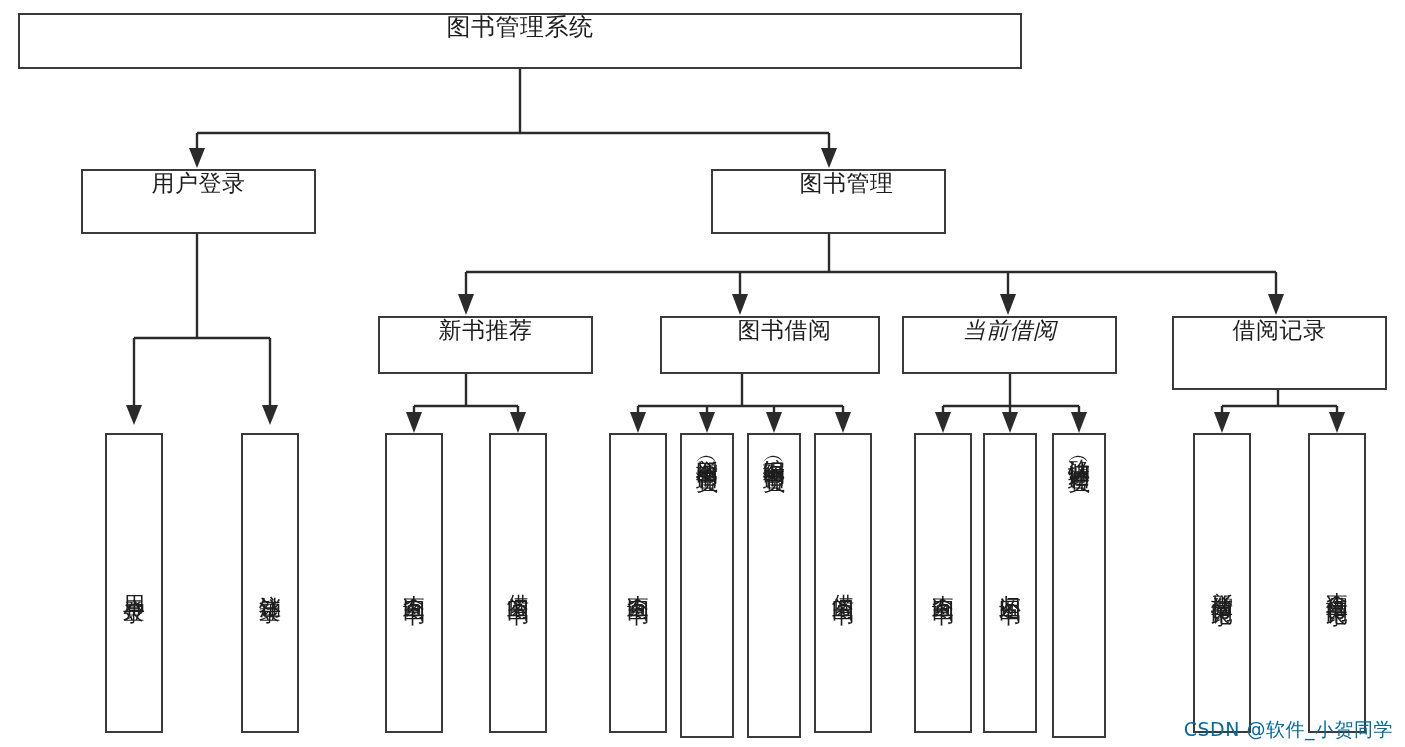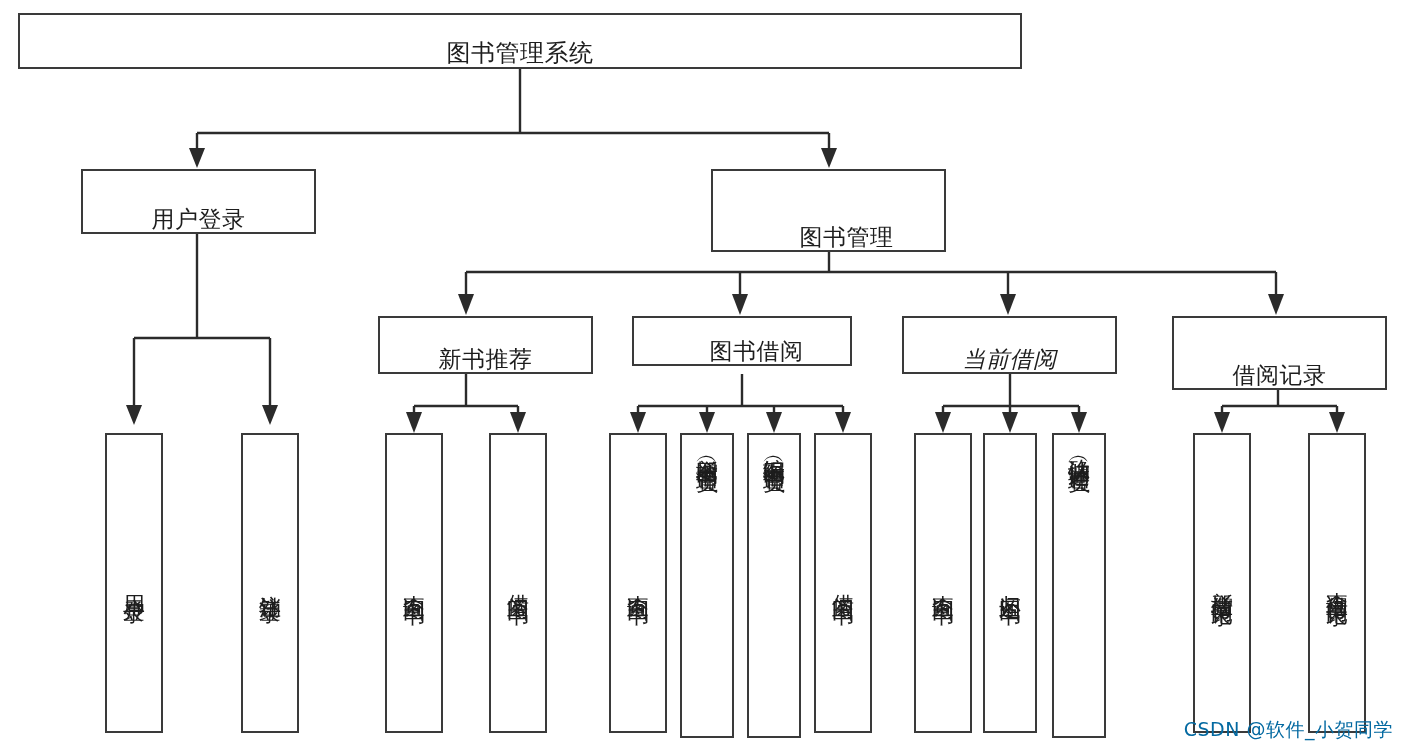--- a/index.html
+++ b/index.html
@@ -38,21 +38,21 @@
     fill: #2b2b2b;
     stroke: none;
   }
   
   .node {
     position: absolute;
     box-sizing: border-box;
     background: #ffffff;
     border: 2.6px solid #3a3a3a;
     display: flex;
-    align-items: flex-end;
+    align-items: flex-start;
     justify-content: center;
     color: #1d1d1d;
   }
   .node .lbl {
     display: block;
     text-align: center;
     letter-spacing: 0.5px;
     line-height: 1.08;
   }
   
@@ -163,29 +163,29 @@
   </svg>
 
   <div class="node horiz root" style="left:18px; top:13px; width:1004px; height:56px;">
     <span class="lbl">图书管理系统</span>
   </div>
 
   <div class="node horiz" style="left:81px; top:169px; width:235px; height:65px;">
     <span class="lbl">用户登录</span>
   </div>
 
-  <div class="node horiz" style="left:711px; top:169px; width:235px; height:83px;padding-left:36px;">
+  <div class="node horiz" style="left:711px; top:169px; width:235px; height:65px;padding-left:36px;">
     <span class="lbl">图书管理</span>
   </div>
 
   <div class="node horiz" style="left:362px; top:316px; width:215px; height:58px;margin-left:16px;">
     <span class="lbl">新书推荐</span>
   </div>
 
-  <div class="node horiz" style="left:632px; top:316px; width:220px; height:50px;padding-left:29px;">
+  <div class="node horiz" style="left:660px; top:316px; width:220px; height:58px;padding-left:29px;">
     <span class="lbl">图书借阅</span>
   </div>
 
   <div class="node horiz" style="left:902px; top:316px; width:215px; height:58px;font-style:italic;">
     <span class="lbl">当前借阅</span>
   </div>
 
   <div class="node horiz" style="left:1172px; top:316px; width:215px; height:74px;">
     <span class="lbl">借阅记录</span>
   </div>

